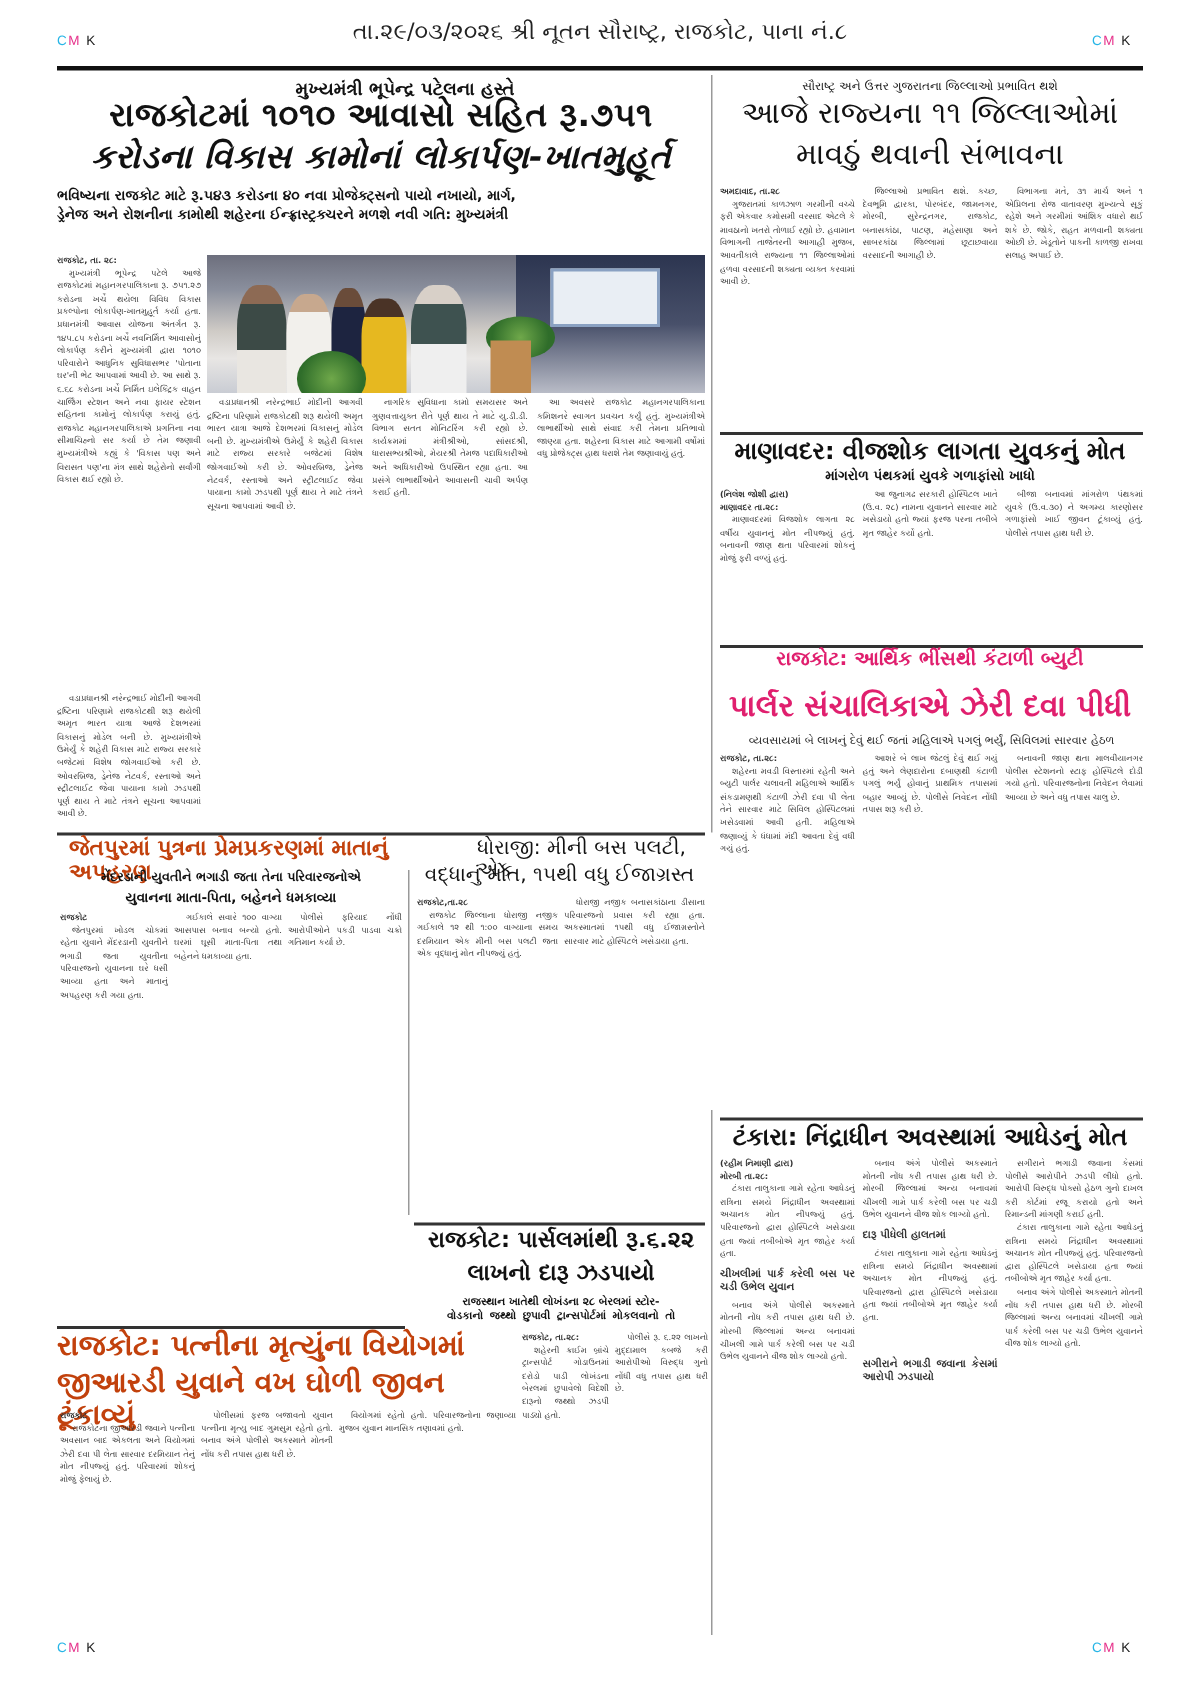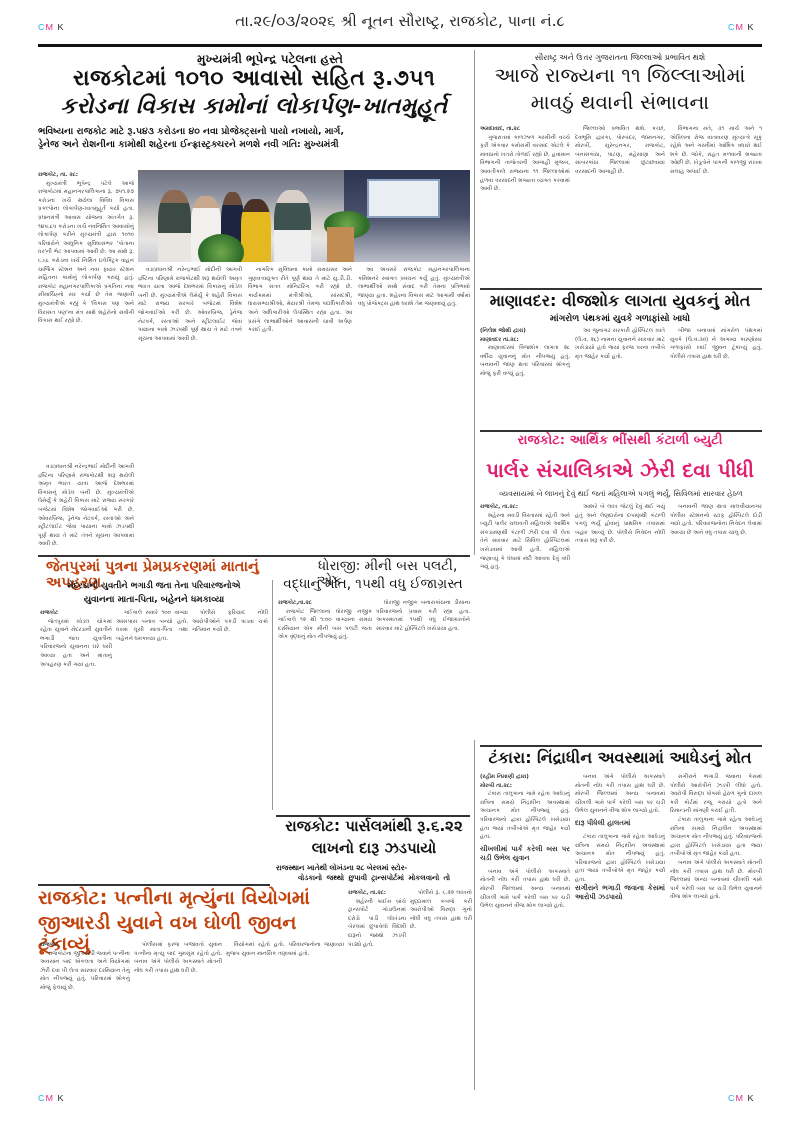--- a/index.html
+++ b/index.html
@@ -168,21 +168,21 @@
   <div class="col" style="top:598px;left:376px;width:94px;height:212px;">
       <p>ધોરાજી નજીક બનાસકાંઠાના ડીસાના પરિવારજનો પ્રવાસ કરી રહ્યા હતા. અકસ્માતમાં ૧૫થી વધુ ઈજાગ્રસ્તોને સારવાર માટે હોસ્પિટલે ખસેડાયા હતા.</p>
     </div>
 </section>
 
 <div class="rule" style="top:815px;left:276px;width:194px;height:2px;"></div>
 
 <section>
   <div class="abs hl" style="top:818px;left:276px;width:196px;font-size:15px;">રાજકોટ: પાર્સલમાંથી રૂ.૬.૨૨</div>
   <div class="abs hl" style="top:840px;left:276px;width:196px;font-size:15px;">લાખનો દારૂ ઝડપાયો</div>
-  <div class="abs deck" style="top:863px;left:276px;width:196px;font-size:7.2px;text-align:left;">રાજસ્થાન ખાતેથી લોખંડના ૨૮ બેરલમાં સ્ટોર-</div>
+  <div class="abs deck" style="top:863px;left:276px;width:196px;font-size:7.2px;text-align:center;">રાજસ્થાન ખાતેથી લોખંડના ૨૮ બેરલમાં સ્ટોર-</div>
   <div class="abs deck" style="top:874px;left:276px;width:196px;font-size:7.2px;text-align:center;font-family:Liberation Mono, monospace;">વોડકાનો જથ્થો છુપાવી ટ્રાન્સપોર્ટમાં મોકલવાનો તો</div>
   <div class="col" style="top:888px;left:348px;width:58px;height:190px;">
     <p class="dl">રાજકોટ, તા.૨૮:</p>
     <p>શહેરની ક્રાઈમ બ્રાંચે ટ્રાન્સપોર્ટ ગોડાઉનમાં દરોડો પાડી લોખંડના બેરલમાં છુપાવેલો વિદેશી દારૂનો જથ્થો ઝડપી પાડ્યો હતો.</p>
   </div>
   <div class="col" style="top:888px;left:410px;width:62px;height:190px;">
       <p>પોલીસે રૂ. ૬.૨૨ લાખનો મુદ્દામાલ કબજે કરી આરોપીઓ વિરુદ્ધ ગુનો નોંધી વધુ તપાસ હાથ ધરી છે.</p>
     </div>
 </section>
 
@@ -212,20 +212,20 @@
     <p class="dl">(રહીમ નિમાણી દ્વારા)</p>
     <p class="dl">મોરબી તા.૨૮:</p>
     <p>ટંકારા તાલુકાના ગામે રહેતા આધેડનું રાત્રિના સમયે નિંદ્રાધીન અવસ્થામાં અચાનક મોત નીપજ્યું હતું. પરિવારજનો દ્વારા હોસ્પિટલે ખસેડાયા હતા જ્યાં તબીબોએ મૃત જાહેર કર્યા હતા.</p>
     <p class="dl" style="font-size:7px;line-height:9px;margin:4px 0;">ચીખલીમાં પાર્ક કરેલી બસ પર ચડી ઉભેલ યુવાન</p>
     <p>બનાવ અંગે પોલીસે અકસ્માતે મોતની નોંધ કરી તપાસ હાથ ધરી છે. મોરબી જિલ્લામાં અન્ય બનાવમાં ચીખલી ગામે પાર્ક કરેલી બસ પર ચડી ઉભેલ યુવાનને વીજ શોક લાગ્યો હતો.</p>
   </div>
   <div class="col" style="top:772px;left:575px;width:90px;height:318px;">
     <p>બનાવ અંગે પોલીસે અકસ્માતે મોતની નોંધ કરી તપાસ હાથ ધરી છે. મોરબી જિલ્લામાં અન્ય બનાવમાં ચીખલી ગામે પાર્ક કરેલી બસ પર ચડી ઉભેલ યુવાનને વીજ શોક લાગ્યો હતો.</p>
     <p class="dl" style="font-size:7px;line-height:9px;margin:4px 0;">દારૂ પીધેલી હાલતમાં</p>
     <p>ટંકારા તાલુકાના ગામે રહેતા આધેડનું રાત્રિના સમયે નિંદ્રાધીન અવસ્થામાં અચાનક મોત નીપજ્યું હતું. પરિવારજનો દ્વારા હોસ્પિટલે ખસેડાયા હતા જ્યાં તબીબોએ મૃત જાહેર કર્યા હતા.</p>
-    <p class="dl" style="font-size:7px;line-height:9px;margin:0 0;">સગીરાને ભગાડી જવાના કેસમાં આરોપી ઝડપાયો</p>
+    <p class="dl" style="font-size:7px;line-height:9px;margin:21px 0;">સગીરાને ભગાડી જવાના કેસમાં આરોપી ઝડપાયો</p>
   </div>
   <div class="col" style="top:772px;left:670px;width:92px;height:318px;">
     <p>સગીરાને ભગાડી જવાના કેસમાં પોલીસે આરોપીને ઝડપી લીધો હતો. આરોપી વિરુદ્ધ પોક્સો હેઠળ ગુનો દાખલ કરી કોર્ટમાં રજૂ કરાયો હતો અને રિમાન્ડની માંગણી કરાઈ હતી.</p>
     <p>ટંકારા તાલુકાના ગામે રહેતા આધેડનું રાત્રિના સમયે નિંદ્રાધીન અવસ્થામાં અચાનક મોત નીપજ્યું હતું. પરિવારજનો દ્વારા હોસ્પિટલે ખસેડાયા હતા જ્યાં તબીબોએ મૃત જાહેર કર્યા હતા.</p>
     <p>બનાવ અંગે પોલીસે અકસ્માતે મોતની નોંધ કરી તપાસ હાથ ધરી છે. મોરબી જિલ્લામાં અન્ય બનાવમાં ચીખલી ગામે પાર્ક કરેલી બસ પર ચડી ઉભેલ યુવાનને વીજ શોક લાગ્યો હતો.</p>
   </div>
 </section>
 
 </body></html>

